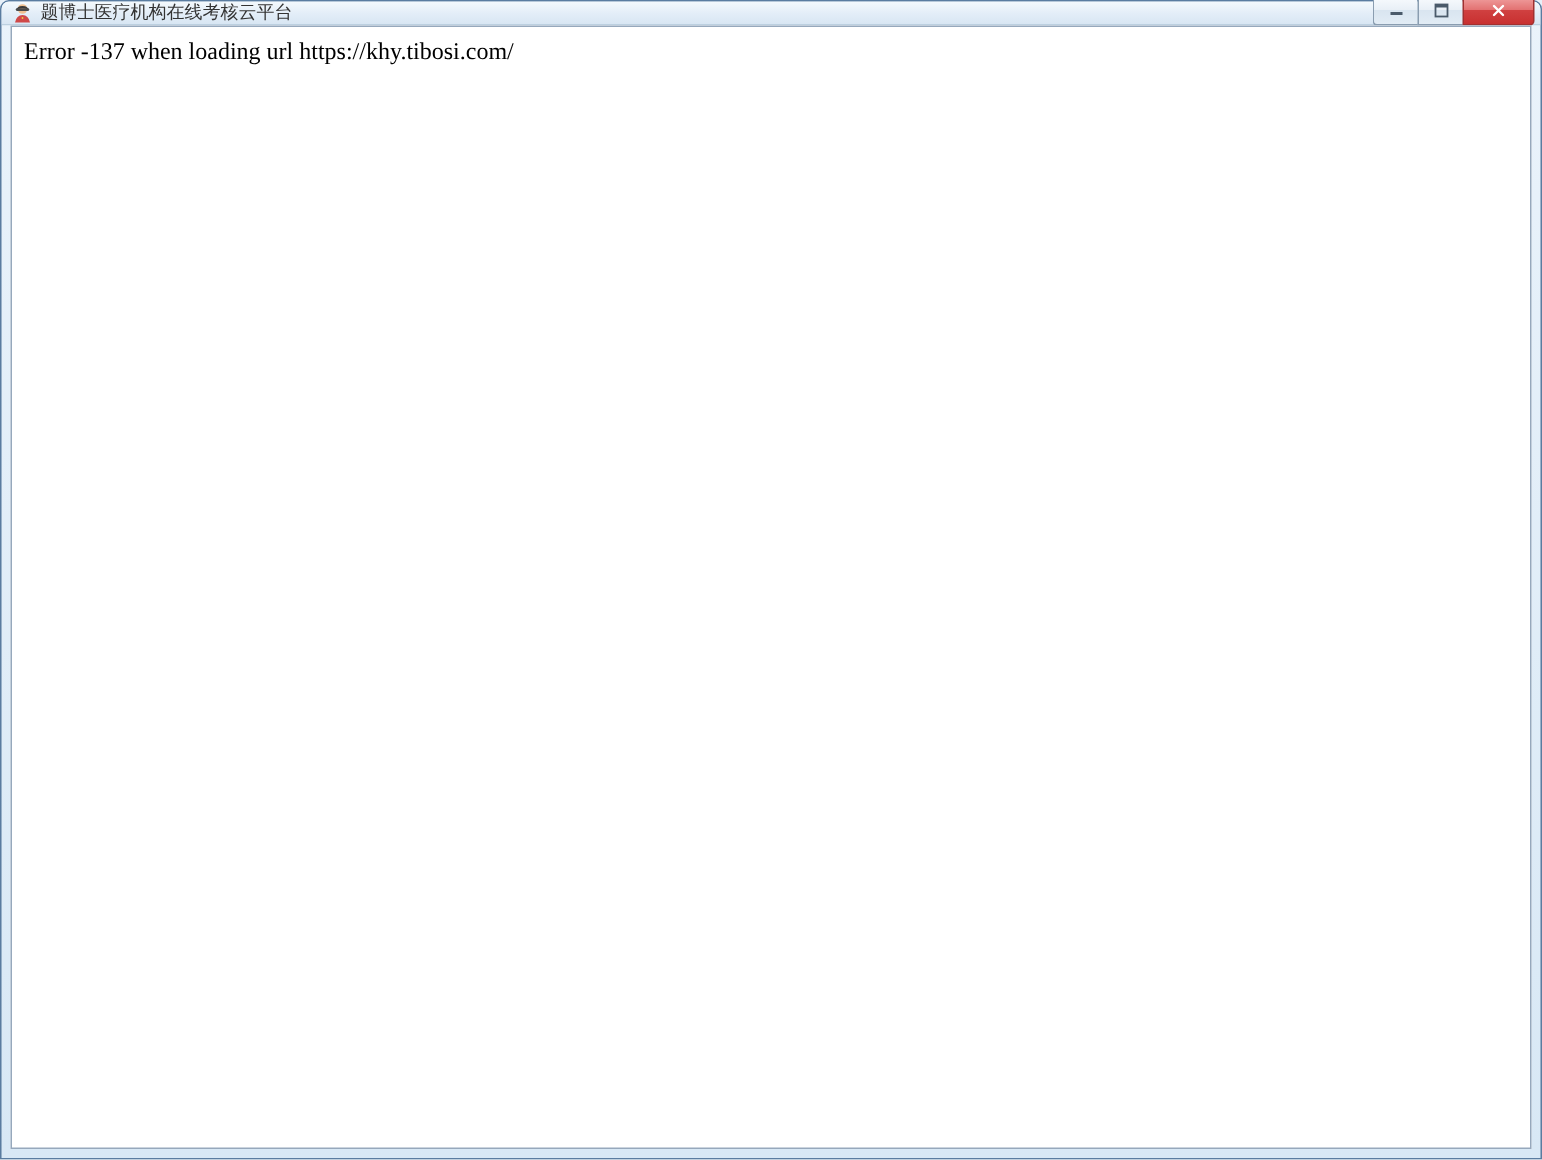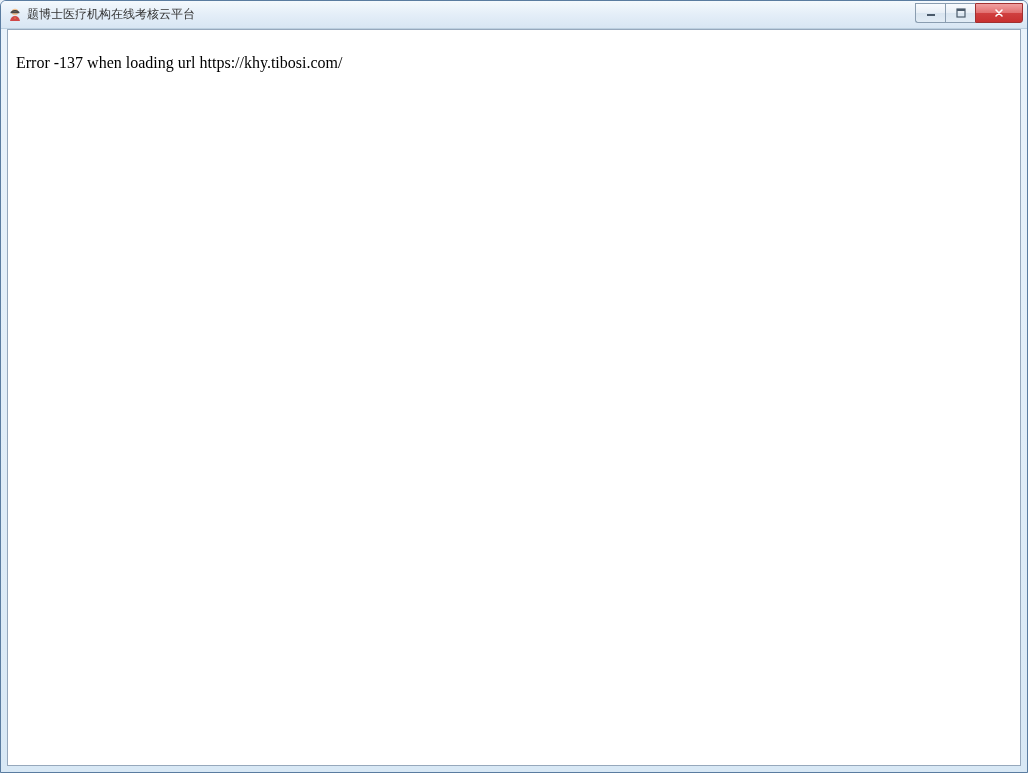--- a/index.html
+++ b/index.html
@@ -20,21 +20,21 @@
       width: 100%;
       height: 100%;
       border: 1px solid #5a7ca0;
       border-radius: 6px 6px 0 0;
       display: flex;
       flex-direction: column;
       background: linear-gradient(to bottom, #eaf3fb 0%, #d8e8f5 100%);
     }
     
     .titlebar {
-      height: 28px;
+      height: 16px;
       display: flex;
       align-items: center;
       padding: 0 4px 0 6px;
       background: linear-gradient(to bottom, #f4f9fd 0%, #e4eef8 50%, #d8e6f3 100%);
       border-bottom: 1px solid #bcd0e0;
       border-radius: 5px 5px 0 0;
     }
     
     .app-icon {
       width: 16px;
@@ -92,21 +92,21 @@
     
     .content-area {
       flex: 1;
       margin: 0 6px 6px 6px;
       background: #fff;
       border: 1px solid #96a8bc;
       overflow: hidden;
     }
     
     .error-message {
-      padding: 24px 8px;
+      padding: 8px 8px;
       font-family: "Times New Roman", serif;
       font-size: 16px;
       color: #000;
     }
   </style>
 </head>
 <body>
 
 <div class="window-frame">
   <div class="titlebar">

